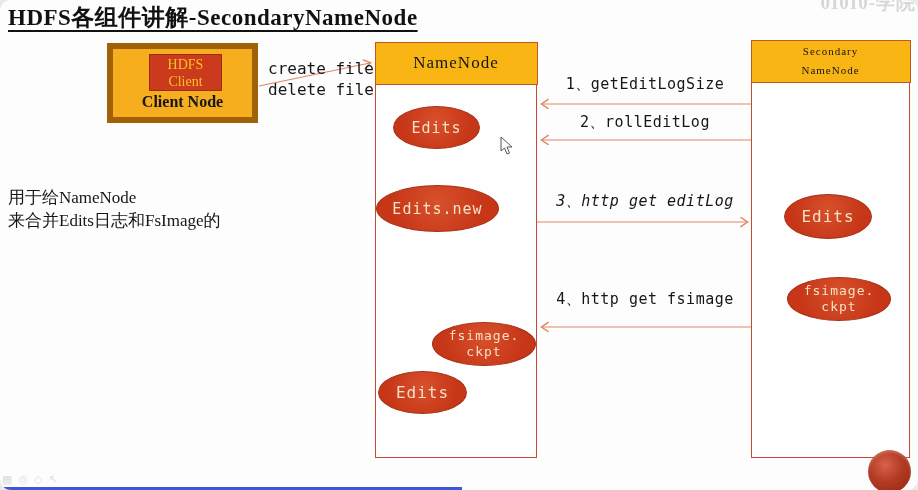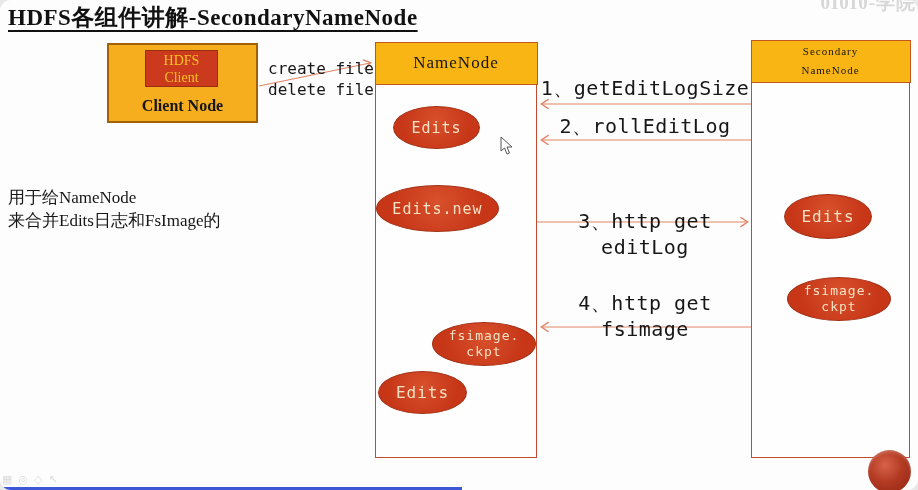--- a/index.html
+++ b/index.html
@@ -12,21 +12,21 @@
     position:absolute;left:8px;top:2px;font-size:23px;font-weight:600;color:#111;
     text-decoration:underline;text-underline-offset:5px;text-decoration-thickness:1.5px;
     letter-spacing:0.5px;
   }
   #watermark-clip{position:absolute;right:2px;top:0;height:13px;width:110px;overflow:hidden;}
   #watermark-clip .wm{margin-top:-10px;font-size:19px;font-weight:bold;color:#d7d7d7;
     letter-spacing:1px;text-align:right;}
   
   #client-box{
     position:absolute;left:107px;top:43px;width:151px;height:80px;
-    background:#f6ad1e;border:2px solid #a16207;box-sizing:border-box;
+    background:#f6ad1e;border:6px solid #a16207;box-sizing:border-box;
   }
   #client-inner{
     position:absolute;left:36px;top:5px;width:73px;height:37px;
     background:#cc3a1e;border:1px solid #992d12;box-sizing:border-box;
     color:#f6c31e;font-size:14px;line-height:17px;text-align:center;
     display:flex;flex-direction:column;justify-content:center;
   }
   #client-label{position:absolute;left:0;bottom:6px;width:100%;text-align:center;
     color:#161616;font-size:16px;font-weight:bold;}
   #create-delete{position:absolute;left:268px;top:58px;font-size:16px;color:#161616;
@@ -54,22 +54,22 @@
   }
   #nn-edits1{left:393px;top:106px;width:87px;height:43px;font-size:15px;}
   #nn-editsnew{left:376px;top:185px;width:123px;height:47px;font-size:15px;text-align:center;}
   #nn-fsimageckpt{left:432px;top:322px;width:104px;height:44px;font-size:13px;line-height:16px;}
   #nn-edits2{left:378px;top:371px;width:89px;height:43px;font-size:16px;}
   #nn-fsimage{left:437px;top:413px;width:92px;height:41px;font-size:14px;}
   #sn-edits{left:784px;top:194px;width:88px;height:45px;font-size:16px;}
   #sn-fsimageckpt{left:787px;top:277px;width:104px;height:44px;font-size:13px;line-height:16px;}
   
   .msg-label{position:absolute;width:230px;left:530px;text-align:center;color:#161616;
-    font-size:20px;letter-spacing:0.5px;font-family:"DejaVu Sans Mono","Liberation Mono",monospace;}
-  #msg1{top:75px;}#msg2{top:113px;}#msg3{top:208px;}#msg4{top:290px;}
+    font-size:15px;letter-spacing:0.5px;font-family:"DejaVu Sans Mono","Liberation Mono",monospace;}
+  #msg1{top:75px;}#msg2{top:113px;}#msg3{top:192px;font-style:italic;}#msg4{top:290px;}
   
   #note{position:absolute;left:8px;top:186px;font-size:17px;color:#161616;line-height:23px;}
   
   #wires{position:absolute;left:0;top:0;pointer-events:none;}
   
   #toolbar{position:absolute;left:2px;top:473px;display:flex;gap:6px;color:#dcdcdc;
     font-size:11px;font-family:"DejaVu Sans","Liberation Sans",sans-serif;}
   #toolbar span{cursor:default;}
   
   #logo-badge{

